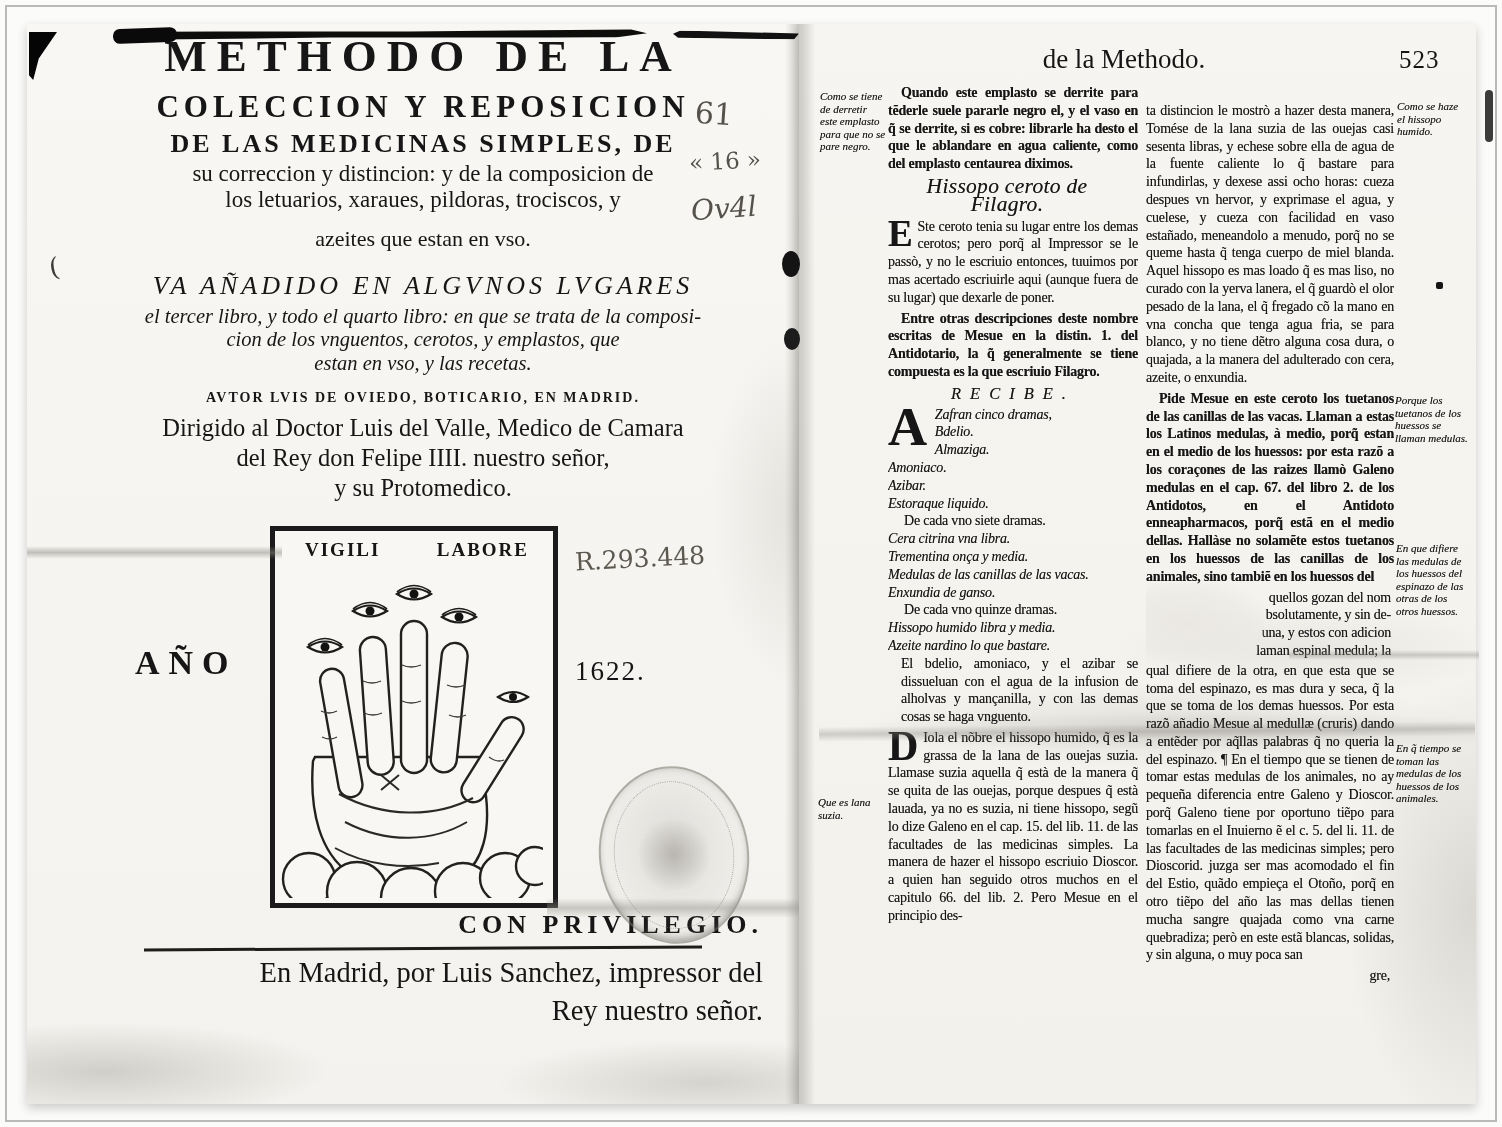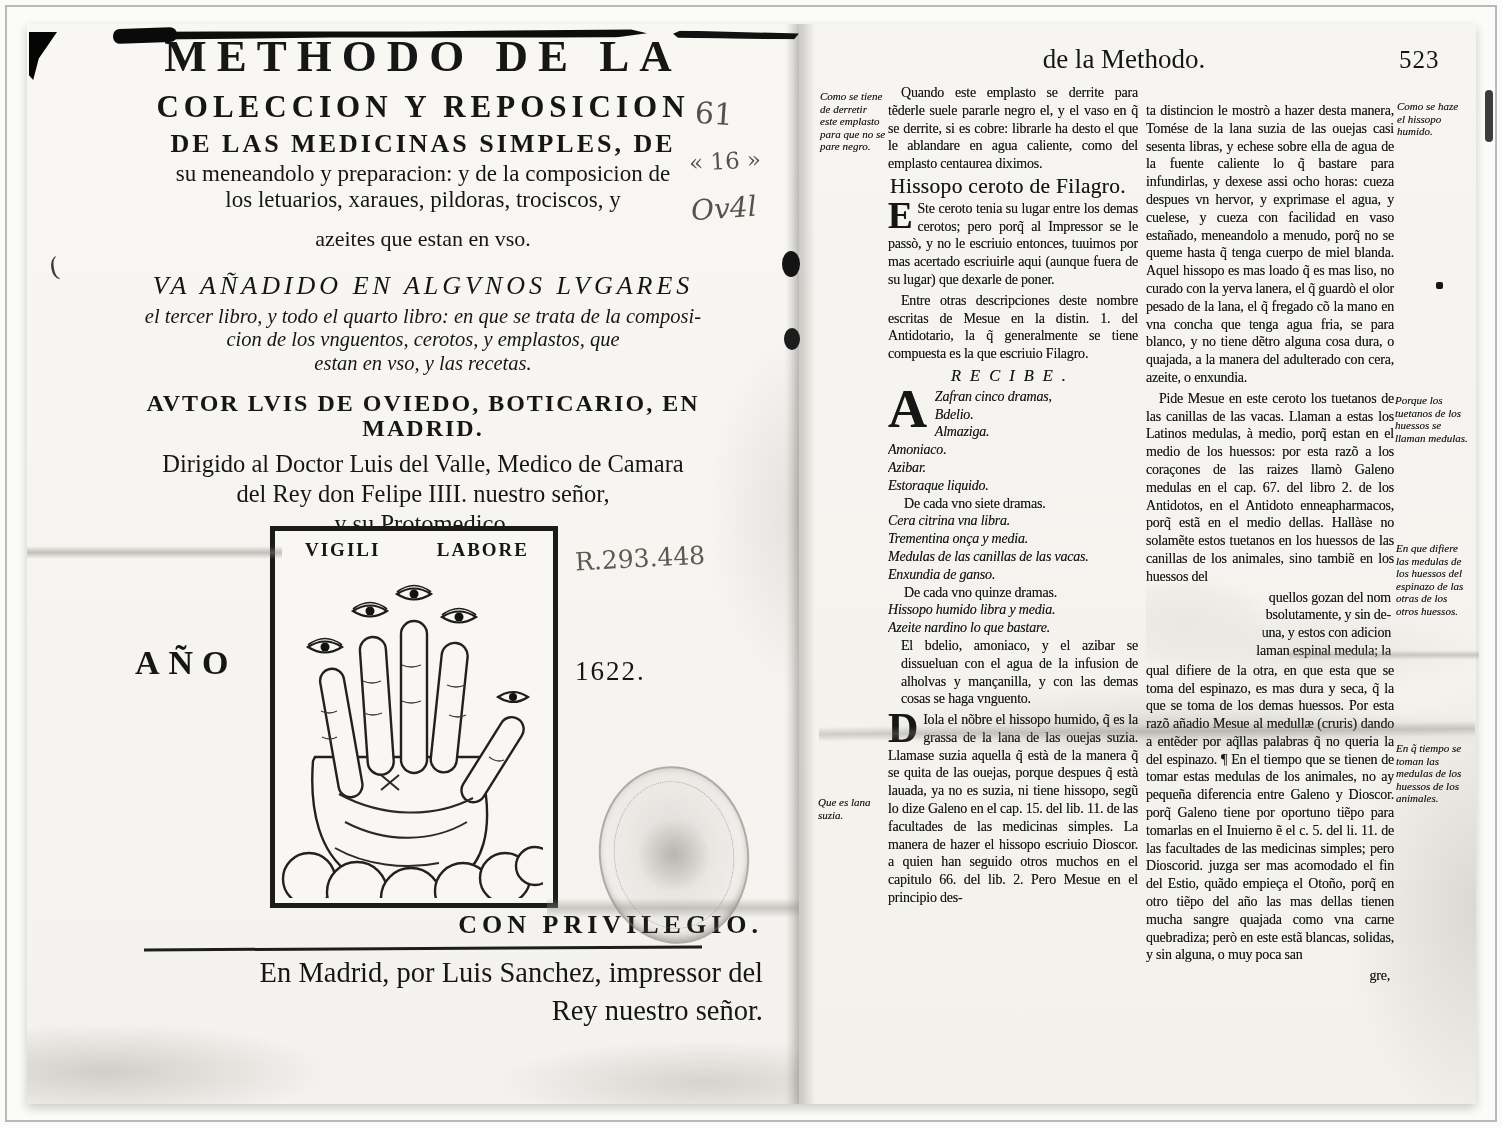--- a/index.html
+++ b/index.html
@@ -51,21 +51,21 @@
   .lp-text{position:absolute;left:56px;top:9px;width:680px;text-align:center;line-height:1.06;}
   .t1{font-size:45px;font-weight:bold;letter-spacing:10px;margin-bottom:10px;}
   .t2{font-size:31px;font-weight:bold;letter-spacing:5px;margin-bottom:6px;}
   .t3{font-size:26px;font-weight:bold;letter-spacing:3px;margin-bottom:5px;}
   .t4{font-size:23px;margin-bottom:2px;}
   .t5{font-size:23px;margin-bottom:14px;}
   .t6{font-size:22px;}
   .gap-lg{height:22px;} .gap-md{height:14px;} .gap-sm{height:9px;}
   .a1{font-size:26px;font-style:italic;letter-spacing:4px;margin-bottom:6px;}
   .a2{font-size:20.5px;font-style:italic;margin-bottom:2px;}
-  .author{font-size:24px;font-weight:bold;letter-spacing:2px;}
+  .author{font-size:14px;font-weight:bold;letter-spacing:2px;}
   .d1{font-size:24.5px;margin-bottom:4px;}
 
   .hw{position:absolute;font-family:"DejaVu Serif",serif;color:#55524b;z-index:8;}
   .hw-a{left:668px;top:72px;font-size:30px;transform:rotate(4deg);}
   .hw-b{left:662px;top:124px;font-size:23px;transform:rotate(-3deg);}
   .hw-c{left:664px;top:168px;font-size:28px;font-style:italic;transform:rotate(-4deg);}
   .hw-call{left:548px;top:520px;font-size:25px;transform:rotate(-3deg);color:#5c5950;}
 
   
   .emblem{position:absolute;left:243px;top:502px;width:278px;height:372px;border:5px solid #1b1b1b;
@@ -93,22 +93,22 @@
   
   .rp-header{position:absolute;left:40px;top:20px;width:570px;}
   .rp-title{text-align:center;font-size:27px;}
   .rp-num{position:absolute;left:560px;top:2px;font-size:25px;letter-spacing:1px;}
 
   .col{position:absolute;top:60px;text-align:justify;font-size:14px;line-height:17.8px;
        letter-spacing:-.2px;overflow:hidden;text-shadow:0 0 .5px rgba(20,20,20,.55);}
   .col1{left:89px;width:250px;height:948px;}
   .col2{left:347px;width:248px;height:965px;margin-top:18px;}
   .col p{margin:0 0 3px 0;}
-  .ind{text-indent:13px;}
-  .rp-heading{font-size:21.5px;text-align:right;letter-spacing:.3px;margin:5px 12px 4px 0;text-indent:0;}
+  .ind{text-indent:13px;font-weight:bold;}
+  .rp-heading{font-size:21.5px;text-align:center;letter-spacing:.3px;margin:5px 12px 4px 0;text-indent:0;font-style:italic;}
   .recibe{font-style:italic;text-align:center;letter-spacing:9px;font-size:16.5px;margin:4px 0 3px 0;}
   .dropcap{float:left;font-weight:bold;padding-right:5px;}
   .dc-e{font-size:37px;line-height:31px;}
   .dc-a{font-size:54px;line-height:42px;padding-right:8px;}
   .dc-d{font-size:42px;line-height:34px;}
   .it-item{font-style:italic;}
   .ro-item{text-indent:16px;}
   .blk-indent{margin-left:13px !important;}
   .stain-block{position:relative;text-align:right;padding-right:3px;margin-bottom:2px;}
   .stain-block::before{content:"";position:absolute;left:-10px;top:-6px;width:128px;height:112%;
@@ -139,21 +139,21 @@
     <div class="art paren">(</div>
     <div class="art gblob1"></div>
     <div class="art gblob2"></div>
     <div class="art lstreak"></div>
     <div class="art lstreak2"></div>
 
     <div class="lp-text">
       <div class="t1">METHODO DE LA</div>
       <div class="t2">COLECCION Y REPOSICION</div>
       <div class="t3">DE LAS MEDICINAS SIMPLES, DE</div>
-      <div class="t4">su meneandolo y preparacion: y de la composicion de</div>
+      <div class="t4">su correccion y distincion: y de la composicion de</div>
       <div class="t5">los letuarios, xaraues, pildoras, trociscos, y</div>
       <div class="t6">azeites que estan en vso.</div>
       <div class="gap-lg"></div>
       <div class="a1">VA AÑADIDO EN ALGVNOS LVGARES</div>
       <div class="a2">el tercer libro, y todo el quarto libro: en que se trata de la composi-</div>
       <div class="a2">cion de los vnguentos, cerotos, y emplastos, que</div>
       <div class="a2">estan en vso, y las recetas.</div>
       <div class="gap-md"></div>
       <div class="author">AVTOR LVIS DE OVIEDO, BOTICARIO, EN MADRID.</div>
       <div class="gap-sm"></div>

